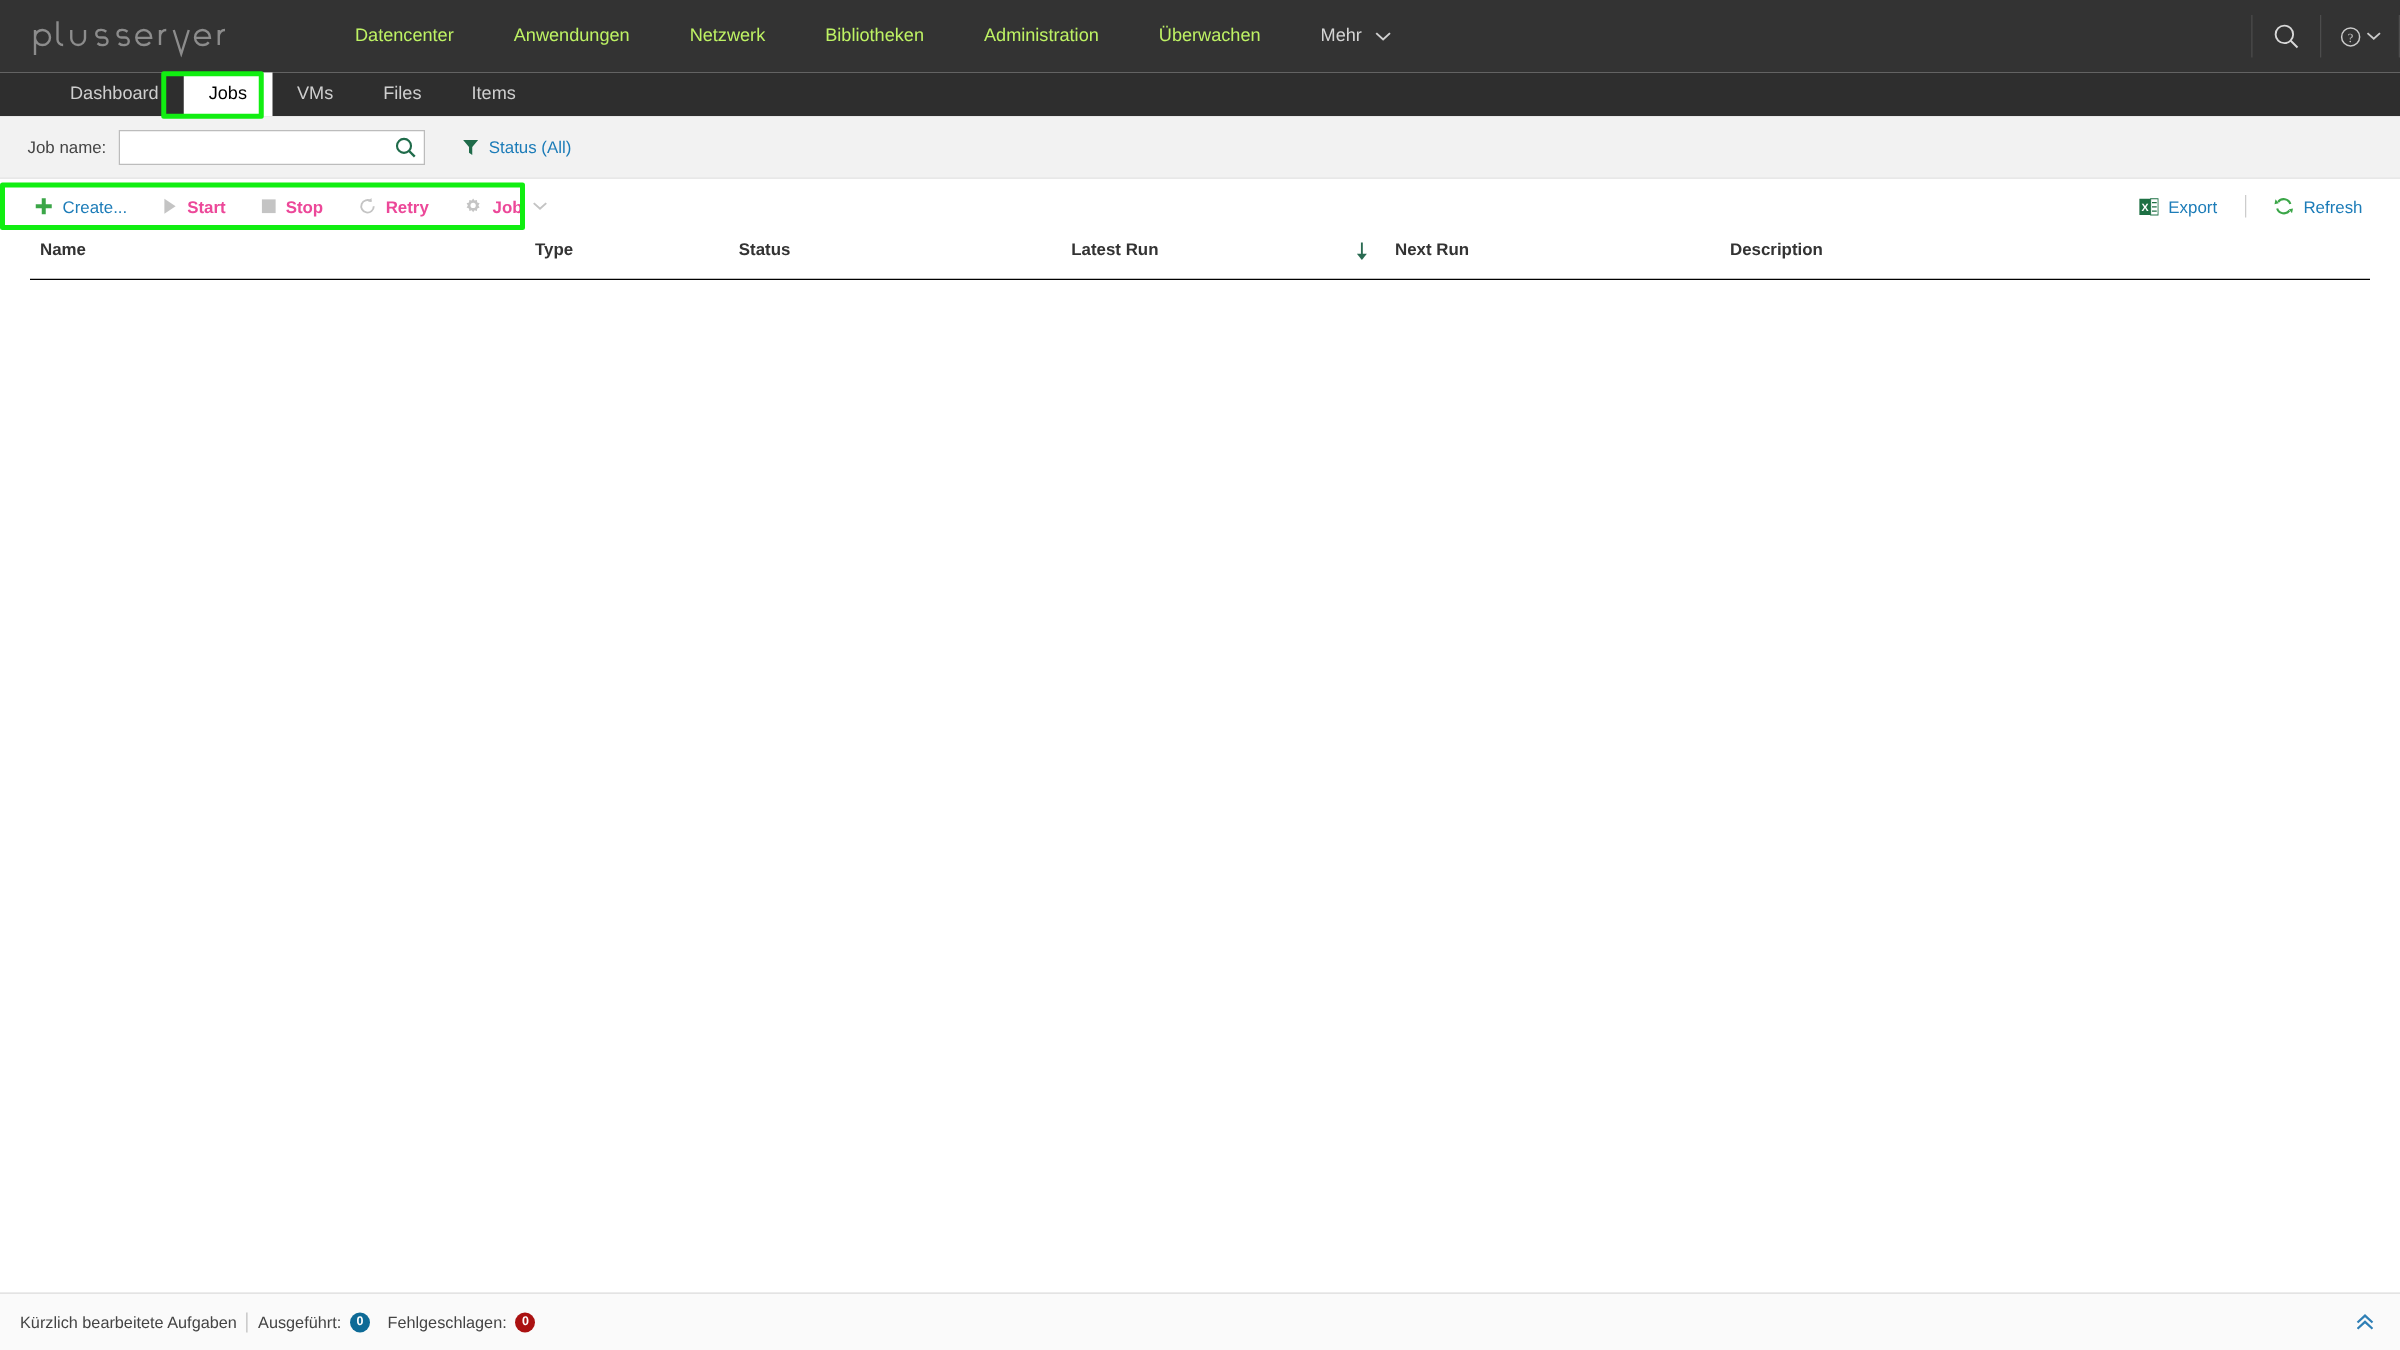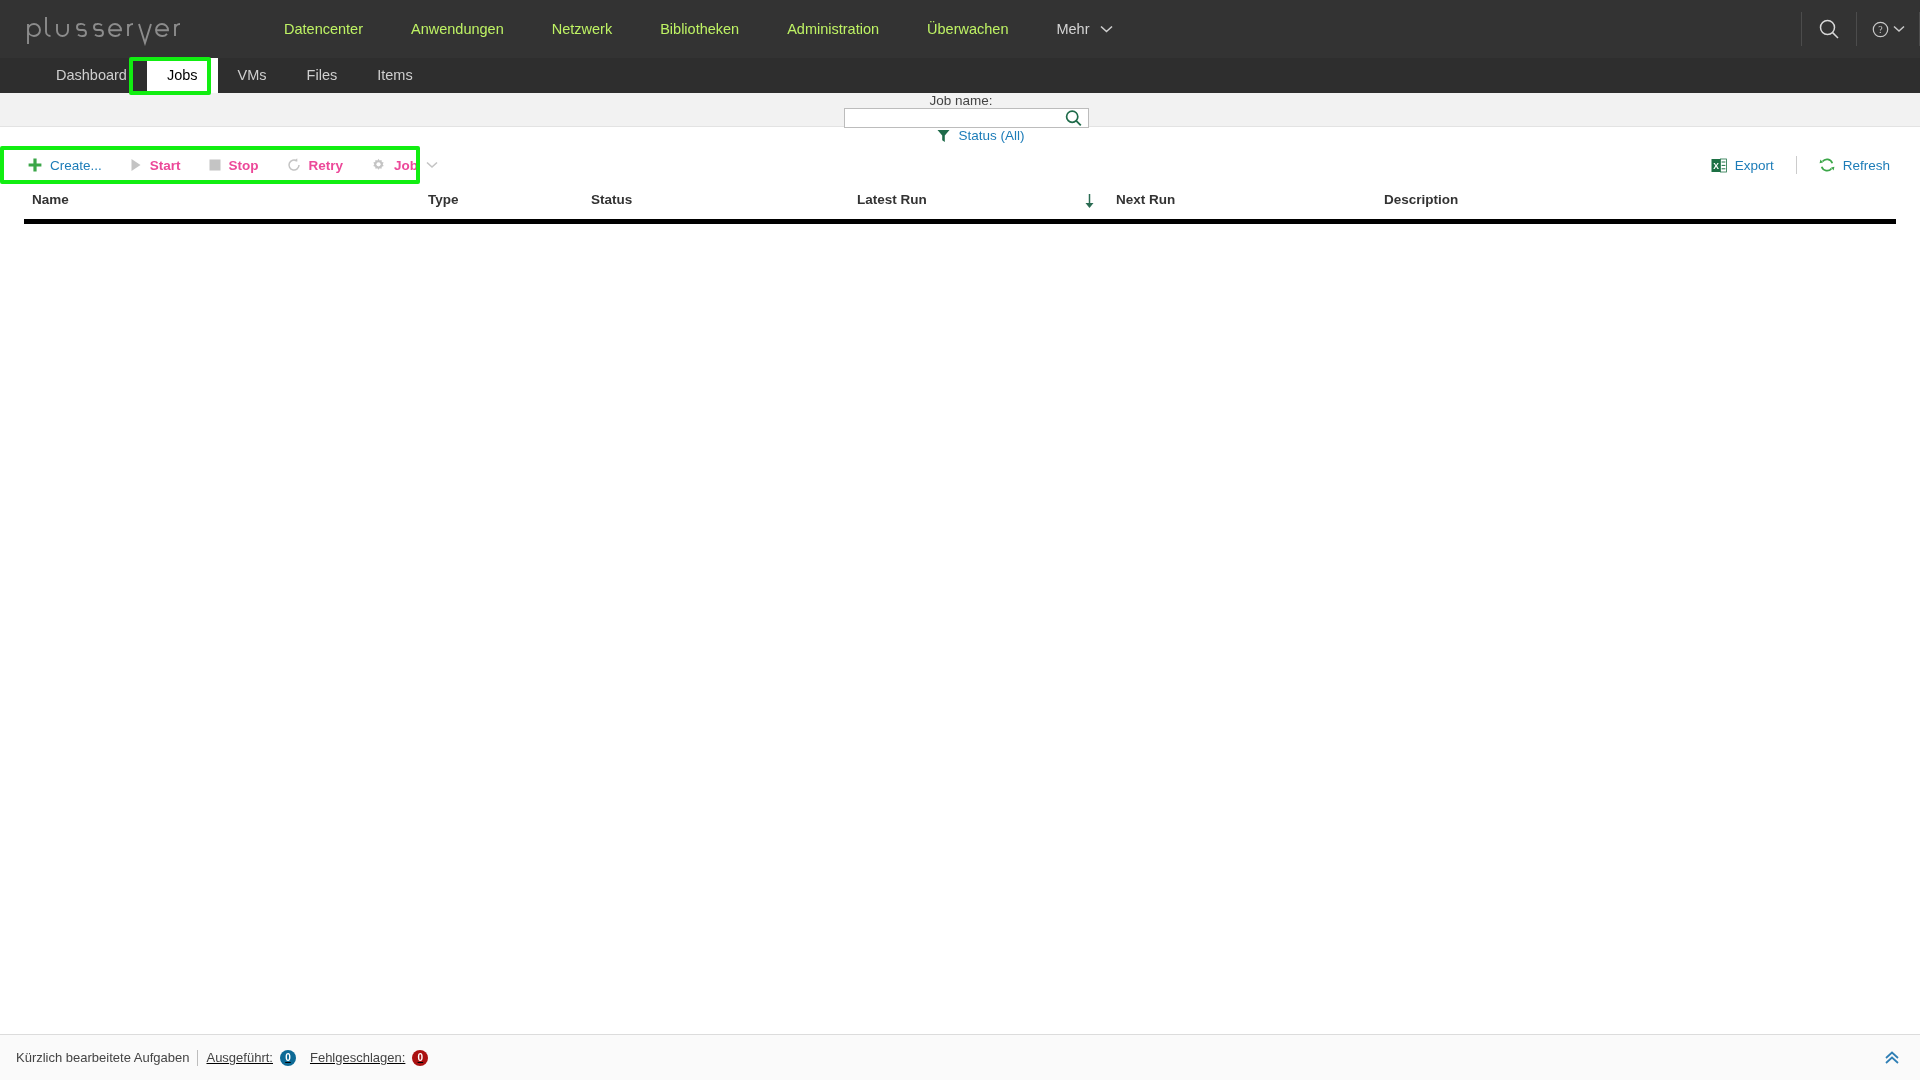--- a/index.html
+++ b/index.html
@@ -107,26 +107,25 @@
     width: 82px; height: 38px;
     border: 4px solid #11ee11;
     border-radius: 2px;
     pointer-events: none;
     z-index: 30;
   }
 
   
   .filterbar {
     position: absolute; left: 0; top: 93px;
-    width: 1920px; height: 34px;
+    width: 1920px; height: 50px;
     background: #f2f2f2;
     border-bottom: 1px solid #e3e3e3;
     display: flex; align-items: center;
-    padding-left: 12px;
-    flex-direction: column;
+    padding-left: 22px;
   }
   .filter-label {
     color: #444444; font-size: 13.5px; margin-right: 10px;
   }
   .search-wrap {
     position: relative;
     width: 245px; height: 28px;
     background: #ffffff;
     border: 1px solid #bcbcbc;
   }
@@ -189,21 +188,21 @@
   
   .table-area {
     position: absolute; left: 0; top: 186px;
     width: 1920px; bottom: 48px;
     background: #ffffff;
   }
   .thead {
     position: relative;
     height: 38px;
     margin: 0 24px;
-    border-bottom: 5px solid #000000;
+    border-bottom: 1px solid #000000;
   }
   .th {
     position: absolute; top: 6px;
     font-size: 13.5px; font-weight: bold;
     color: #333333; white-space: nowrap;
     cursor: pointer;
   }
   .sort-arrow {
     position: absolute; top: 7px;
     line-height: 0;
@@ -220,21 +219,20 @@
     padding-left: 8px;
   }
   .sb-text {
     color: #444444; font-size: 13px;
     padding: 0 8px;
   }
   .sb-sep { width: 1px; height: 16px; background: #bdbdbd; }
   .sb-group {
     display: flex; align-items: center; gap: 7px;
     padding: 0 6px 0 8px;
-    text-decoration: underline;
   }
   .sb-badge {
     display: inline-flex; align-items: center; justify-content: center;
     min-width: 16px; height: 16px; padding: 0 4px;
     border-radius: 9px;
     color: #ffffff; font-size: 10px; font-weight: bold;
   }
   .sb-badge.ok { background: #0d6a96; }
   .sb-badge.fail { background: #aa1111; }
   .sb-collapse {

